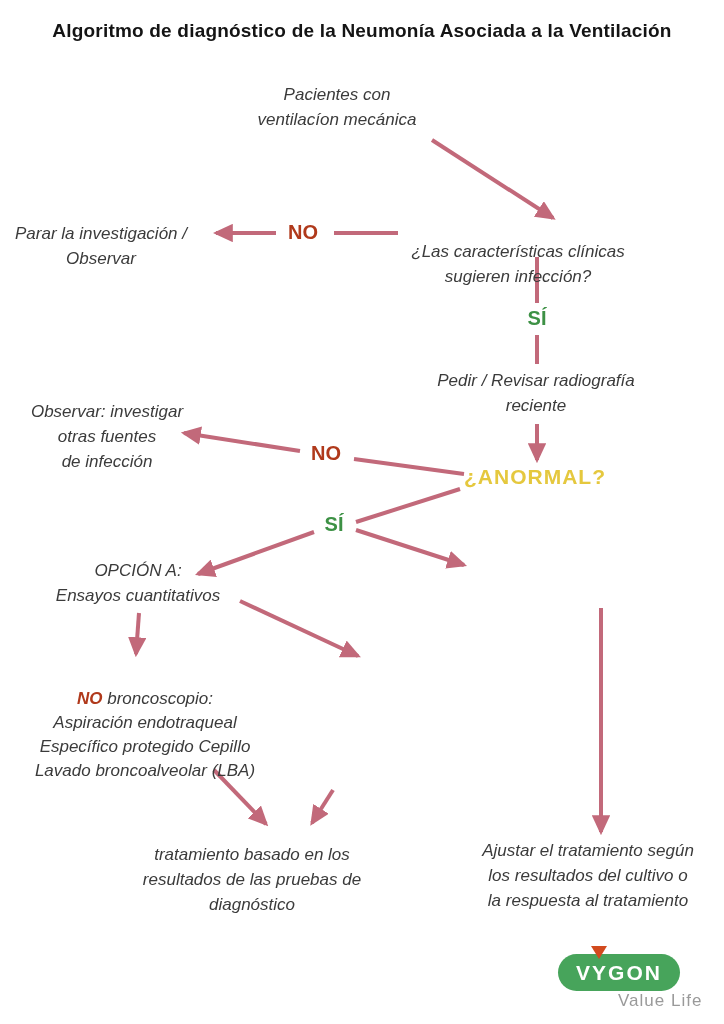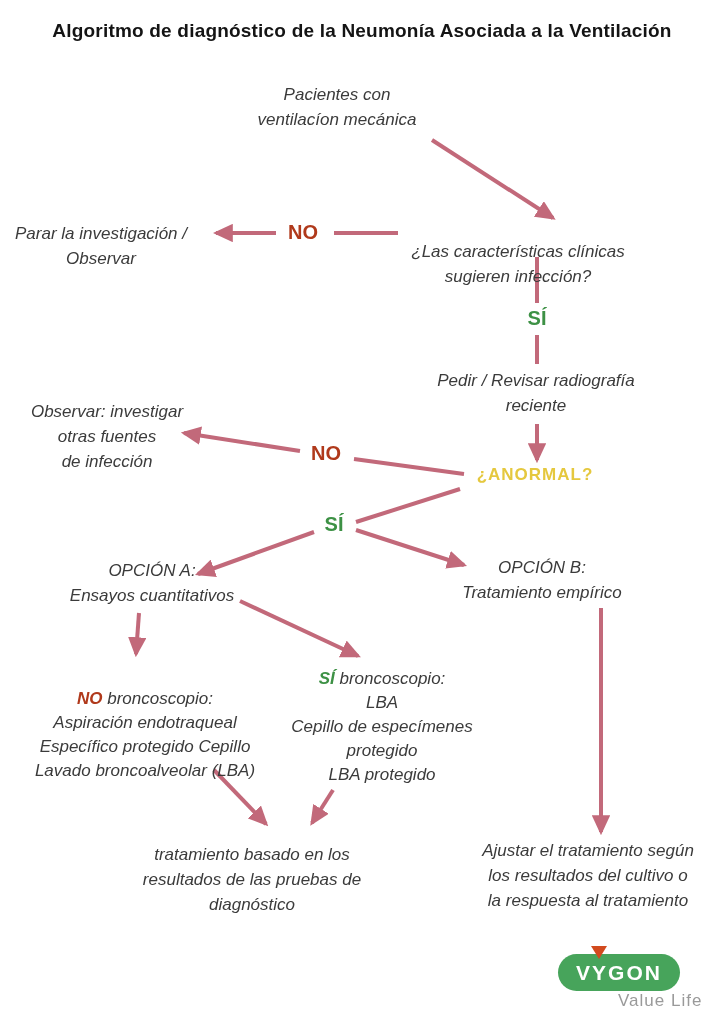--- a/index.html
+++ b/index.html
@@ -15,21 +15,21 @@
     position:absolute; transform:translateX(-50%); text-align:center;
     font-size:17px; line-height:25px; color:var(--text,#3b3b3b); white-space:nowrap;font-style:italic;
   }
   .node.lh24 { line-height:24px; }
   .blabel {
     position:absolute; transform:translateX(-50%);
     font-weight:bold; font-size:20px; white-space:nowrap;
   }
   .no { color:var(--no,#b0391b); }
   .si { color:var(--si,#3d9145); }
-  .anormal { color:var(--anormal,#e5c83e); font-size:17px; letter-spacing:1px; }
+  .anormal { color:var(--anormal,#e5c83e); font-size:21px; letter-spacing:1px; }
   .kw { font-weight:bold; }
   svg.arrows { position:absolute; left:0; top:0; }
   .arrow { stroke:var(--arrow,#c2697a); stroke-width:4; fill:none; }
   .ahead { fill:var(--arrow,#c2697a); }
   .logo-pill {
     position:absolute; left:558px; top:954px; width:122px; height:37px;
     background:var(--logo-green,#47a45b); border-radius:19px;
     display:flex; align-items:center; justify-content:center;
     color:#ffffff; font-weight:bold; font-size:21px; letter-spacing:2px;
   }
@@ -103,44 +103,33 @@
     <div>otras fuentes</div>
     <div>de infección</div>
   </div>
 
   <div class="blabel no" style="left:326px; top:442px;">NO</div>
 
   <div class="blabel anormal" style="left:535px; top:465px;">¿ANORMAL?</div>
 
   <div class="blabel si" style="left:334px; top:513px;">SÍ</div>
 
-  <div class="node" style="left:152px; top:558px;">
+  <div class="node" style="left:138px; top:558px;">
     <div>OPCIÓN A:</div>
     <div>Ensayos cuantitativos</div>
   </div>
 
-  <div class="node" style="left:542px; top:555px;">
-    <div>OPCIÓN B:</div>
-    <div>Tratamiento empírico</div>
-  </div>
 
   <div class="node lh24" style="left:145px; top:667px;margin-top:20px;">
     <div><span class="kw no">NO</span><span> broncoscopio:</span></div>
     <div>Aspiración endotraqueal</div>
     <div>Específico protegido Cepillo</div>
     <div>Lavado broncoalveolar (LBA)</div>
   </div>
 
-  <div class="node lh24" style="left:382px; top:667px;">
-    <div><span class="kw si">SÍ</span><span> broncoscopio:</span></div>
-    <div>LBA</div>
-    <div>Cepillo de especímenes</div>
-    <div>protegido</div>
-    <div>LBA protegido</div>
-  </div>
 
   <div class="node" style="left:252px; top:842px;">
     <div>tratamiento basado en los</div>
     <div>resultados de las pruebas de</div>
     <div>diagnóstico</div>
   </div>
 
   <div class="node" style="left:588px; top:838px;">
     <div>Ajustar el tratamiento según</div>
     <div>los resultados del cultivo o</div>

